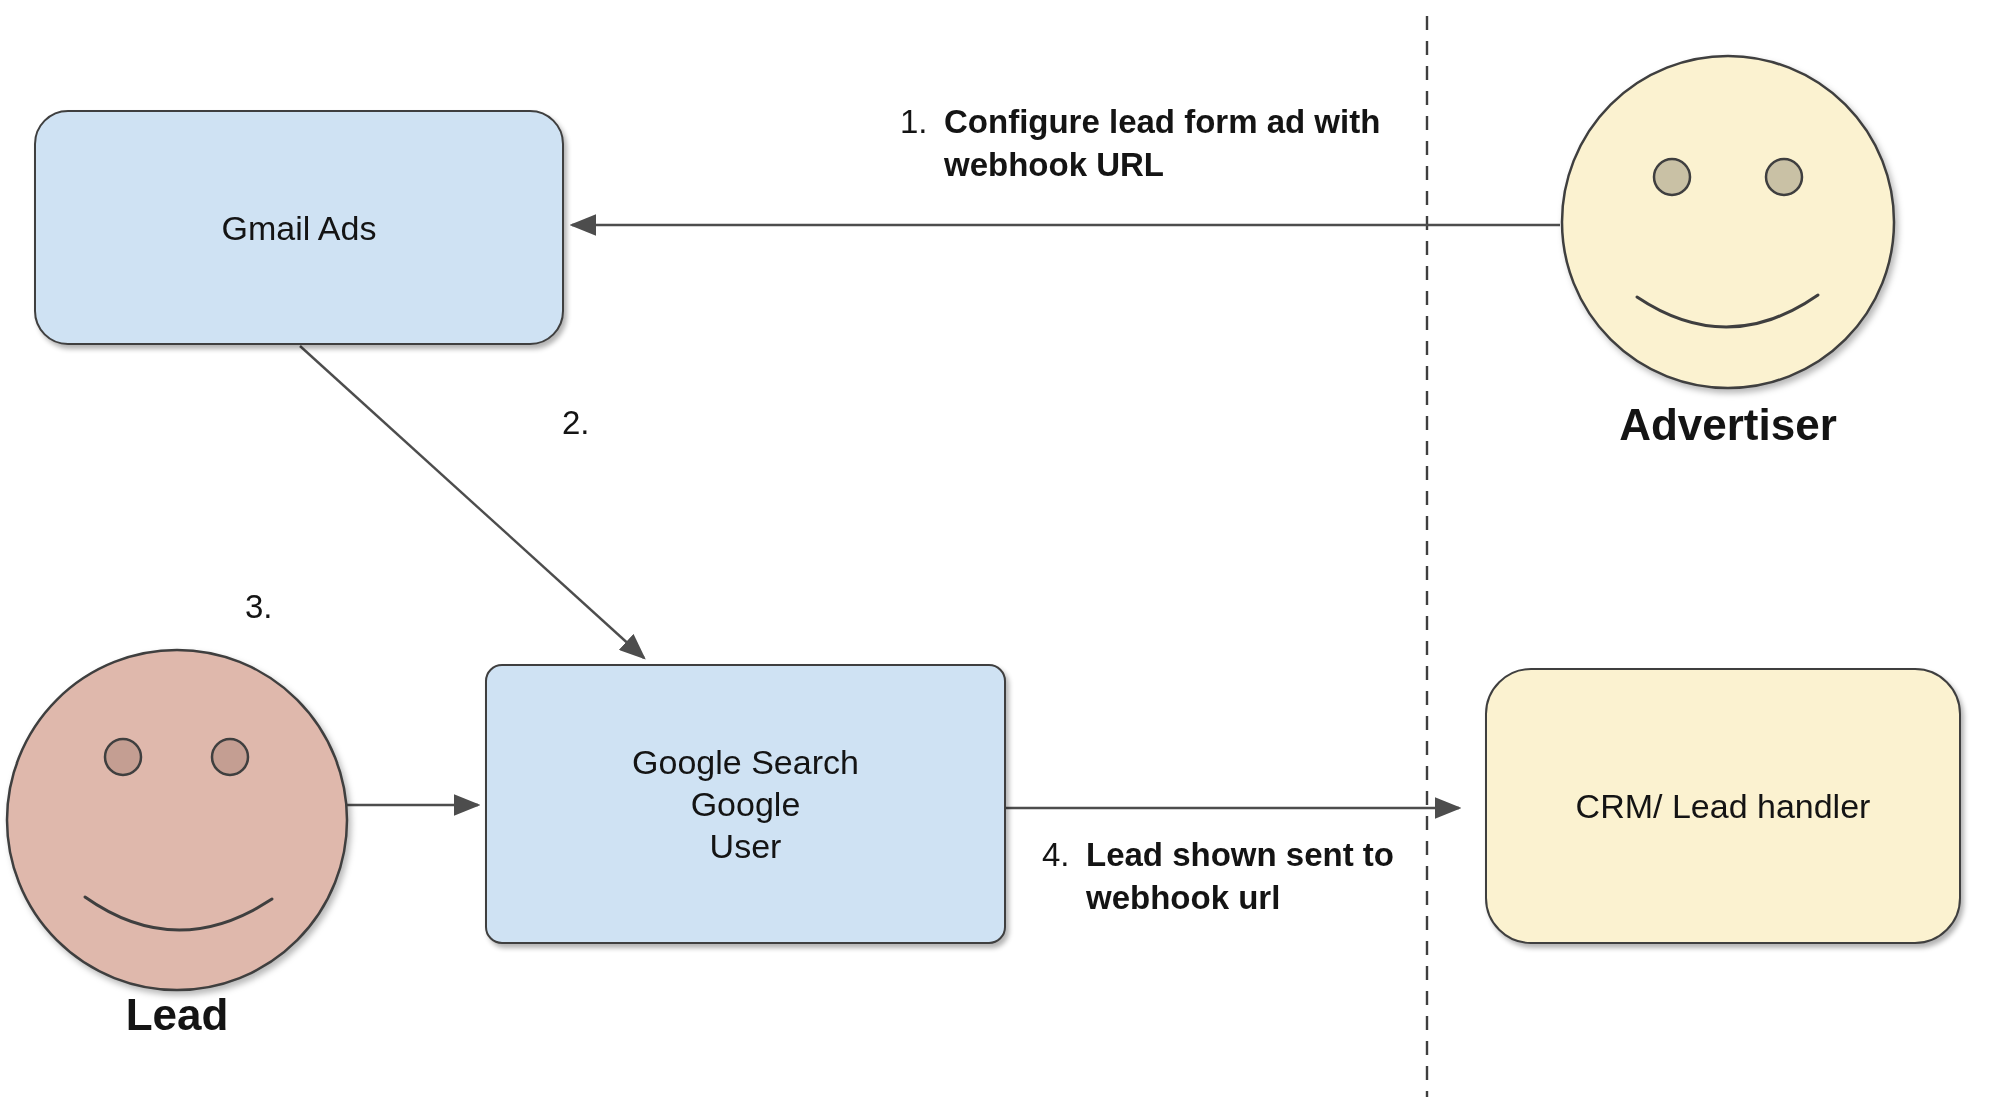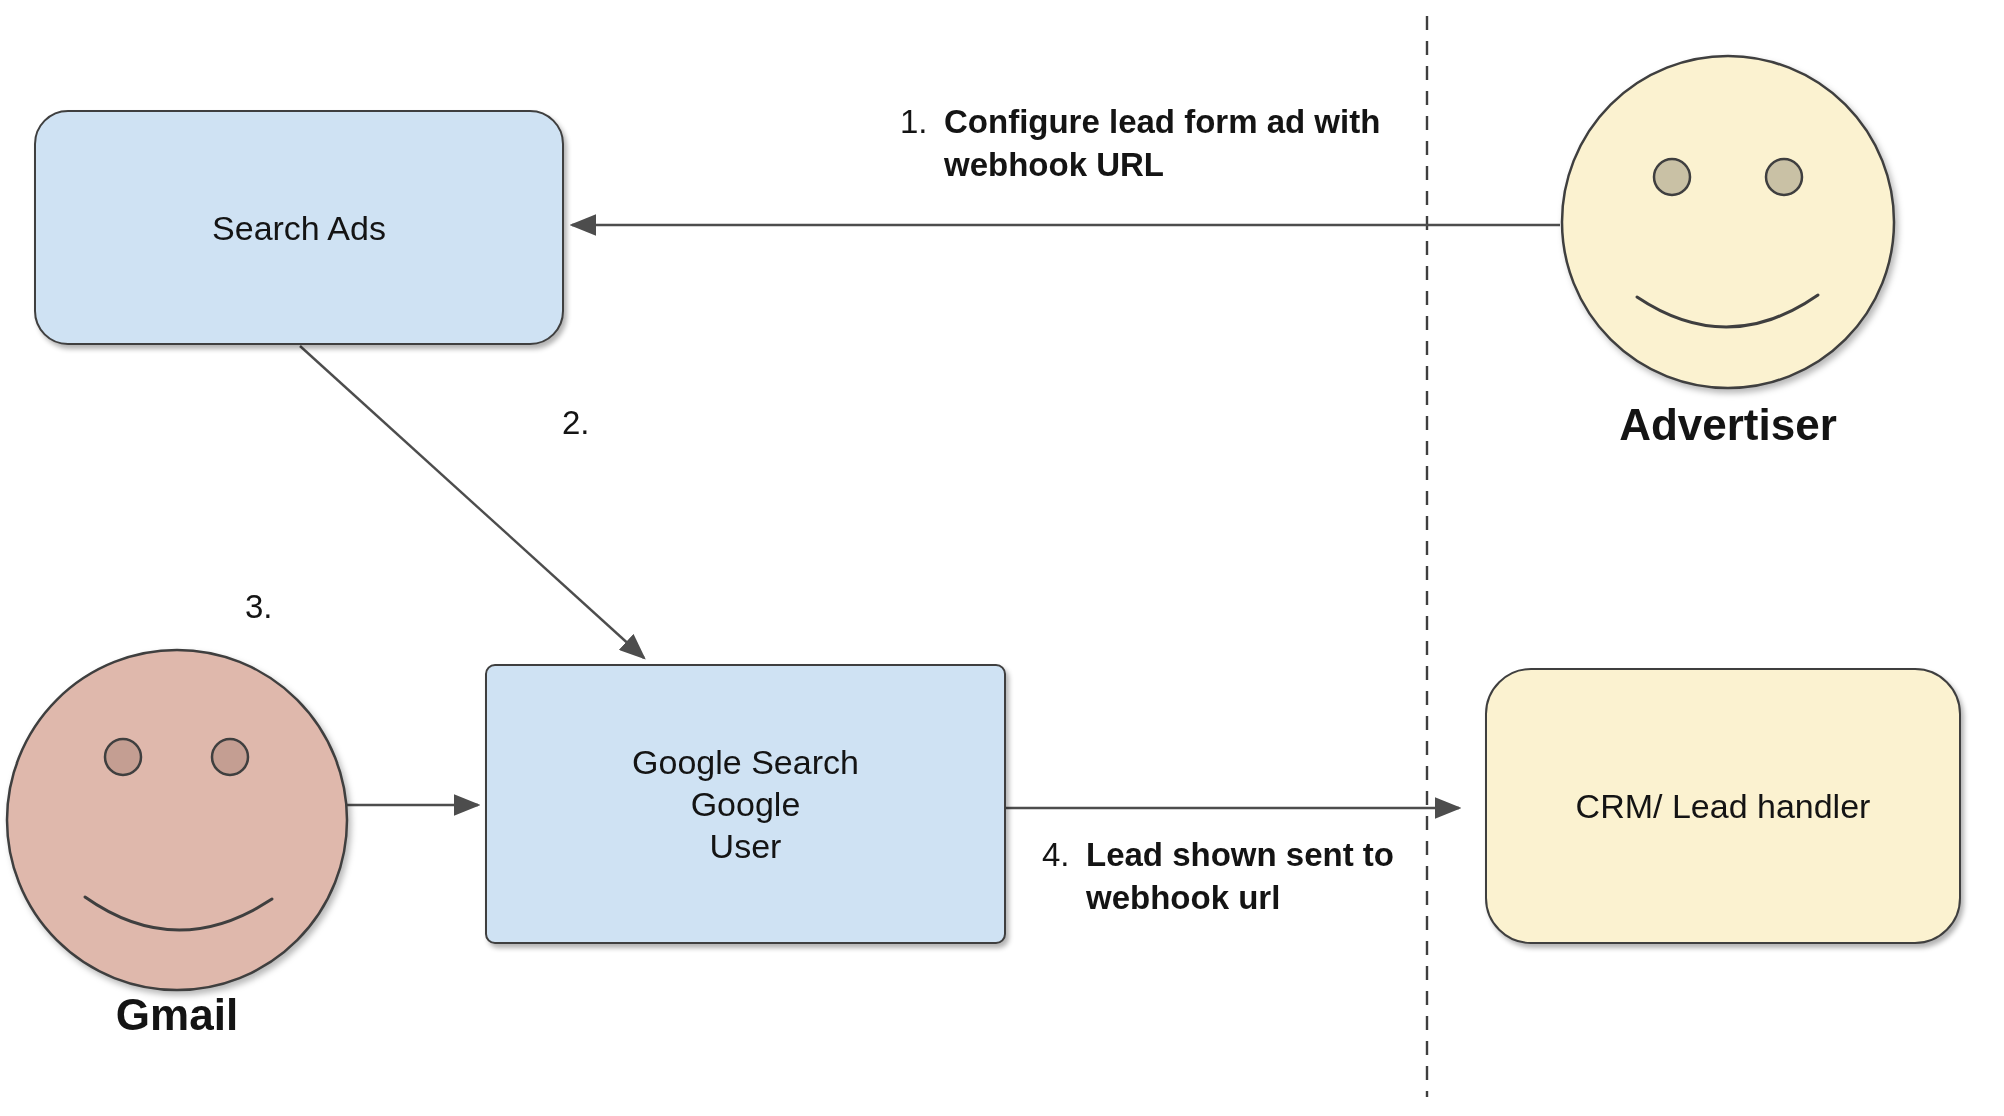--- a/index.html
+++ b/index.html
@@ -54,21 +54,21 @@
     align-items: center;
     justify-content: center;
     text-align: center;
     font-size: 34px;
     line-height: 42px;
     box-shadow: 3px 4px 5px rgba(0,0,0,0.30);
   }
   .node.blue   { background: var(--box-blue, #cfe2f3); }
   .node.yellow { background: var(--box-yellow, #fbf2d0); margin-left: 19px; }
   .node-ads    { left: 34px;   top: 110px; width: 530px; height: 235px; border-radius: 34px; }
-  .node-surfaces { left: 485px; top: 664px; width: 521px; height: 280px; border-radius: 10px; }
+  .node-surfaces { left: 485px; top: 664px; width: 521px; height: 280px; border-radius: 17px; }
   .node-crm    { left: 1466px; top: 668px; width: 476px; height: 276px; border-radius: 46px; }
   
   .caption {
     position: absolute;
     font-size: 44px;
     font-weight: bold;
     line-height: 43px;
     text-align: center;
   }
   .caption-advertiser { left: 1528px; top: 403px; width: 400px; }
@@ -119,35 +119,35 @@
 
     <g class="face">
       <circle class="head pink" cx="177" cy="820" r="170"></circle>
       <circle class="eye pink" cx="123" cy="757" r="18"></circle>
       <circle class="eye pink" cx="230" cy="757" r="18"></circle>
       <path class="smile" d="M 85 897 Q 177 962 272 899"></path>
     </g>
   </svg>
 
   <div class="node blue node-ads">
-    <span>Search Ads</span>
+    <span>Gmail Ads</span>
   </div>
 
   <div class="node blue node-surfaces">
     <span>Google Search</span>
     <span>Google</span>
     <span>User</span>
   </div>
 
   <div class="node yellow node-crm">
     <span>CRM/ Lead handler</span>
   </div>
 
   <div class="caption caption-advertiser">Advertiser</div>
-  <div class="caption caption-user">Gmail</div>
+  <div class="caption caption-user">Lead</div>
 
   <div class="step step-1">
     <span class="num">1.</span>
     <span class="lines">
       <span>Configure lead form ad with</span>
       <span>webhook URL</span>
     </span>
   </div>
 
   <div class="step step-2">

